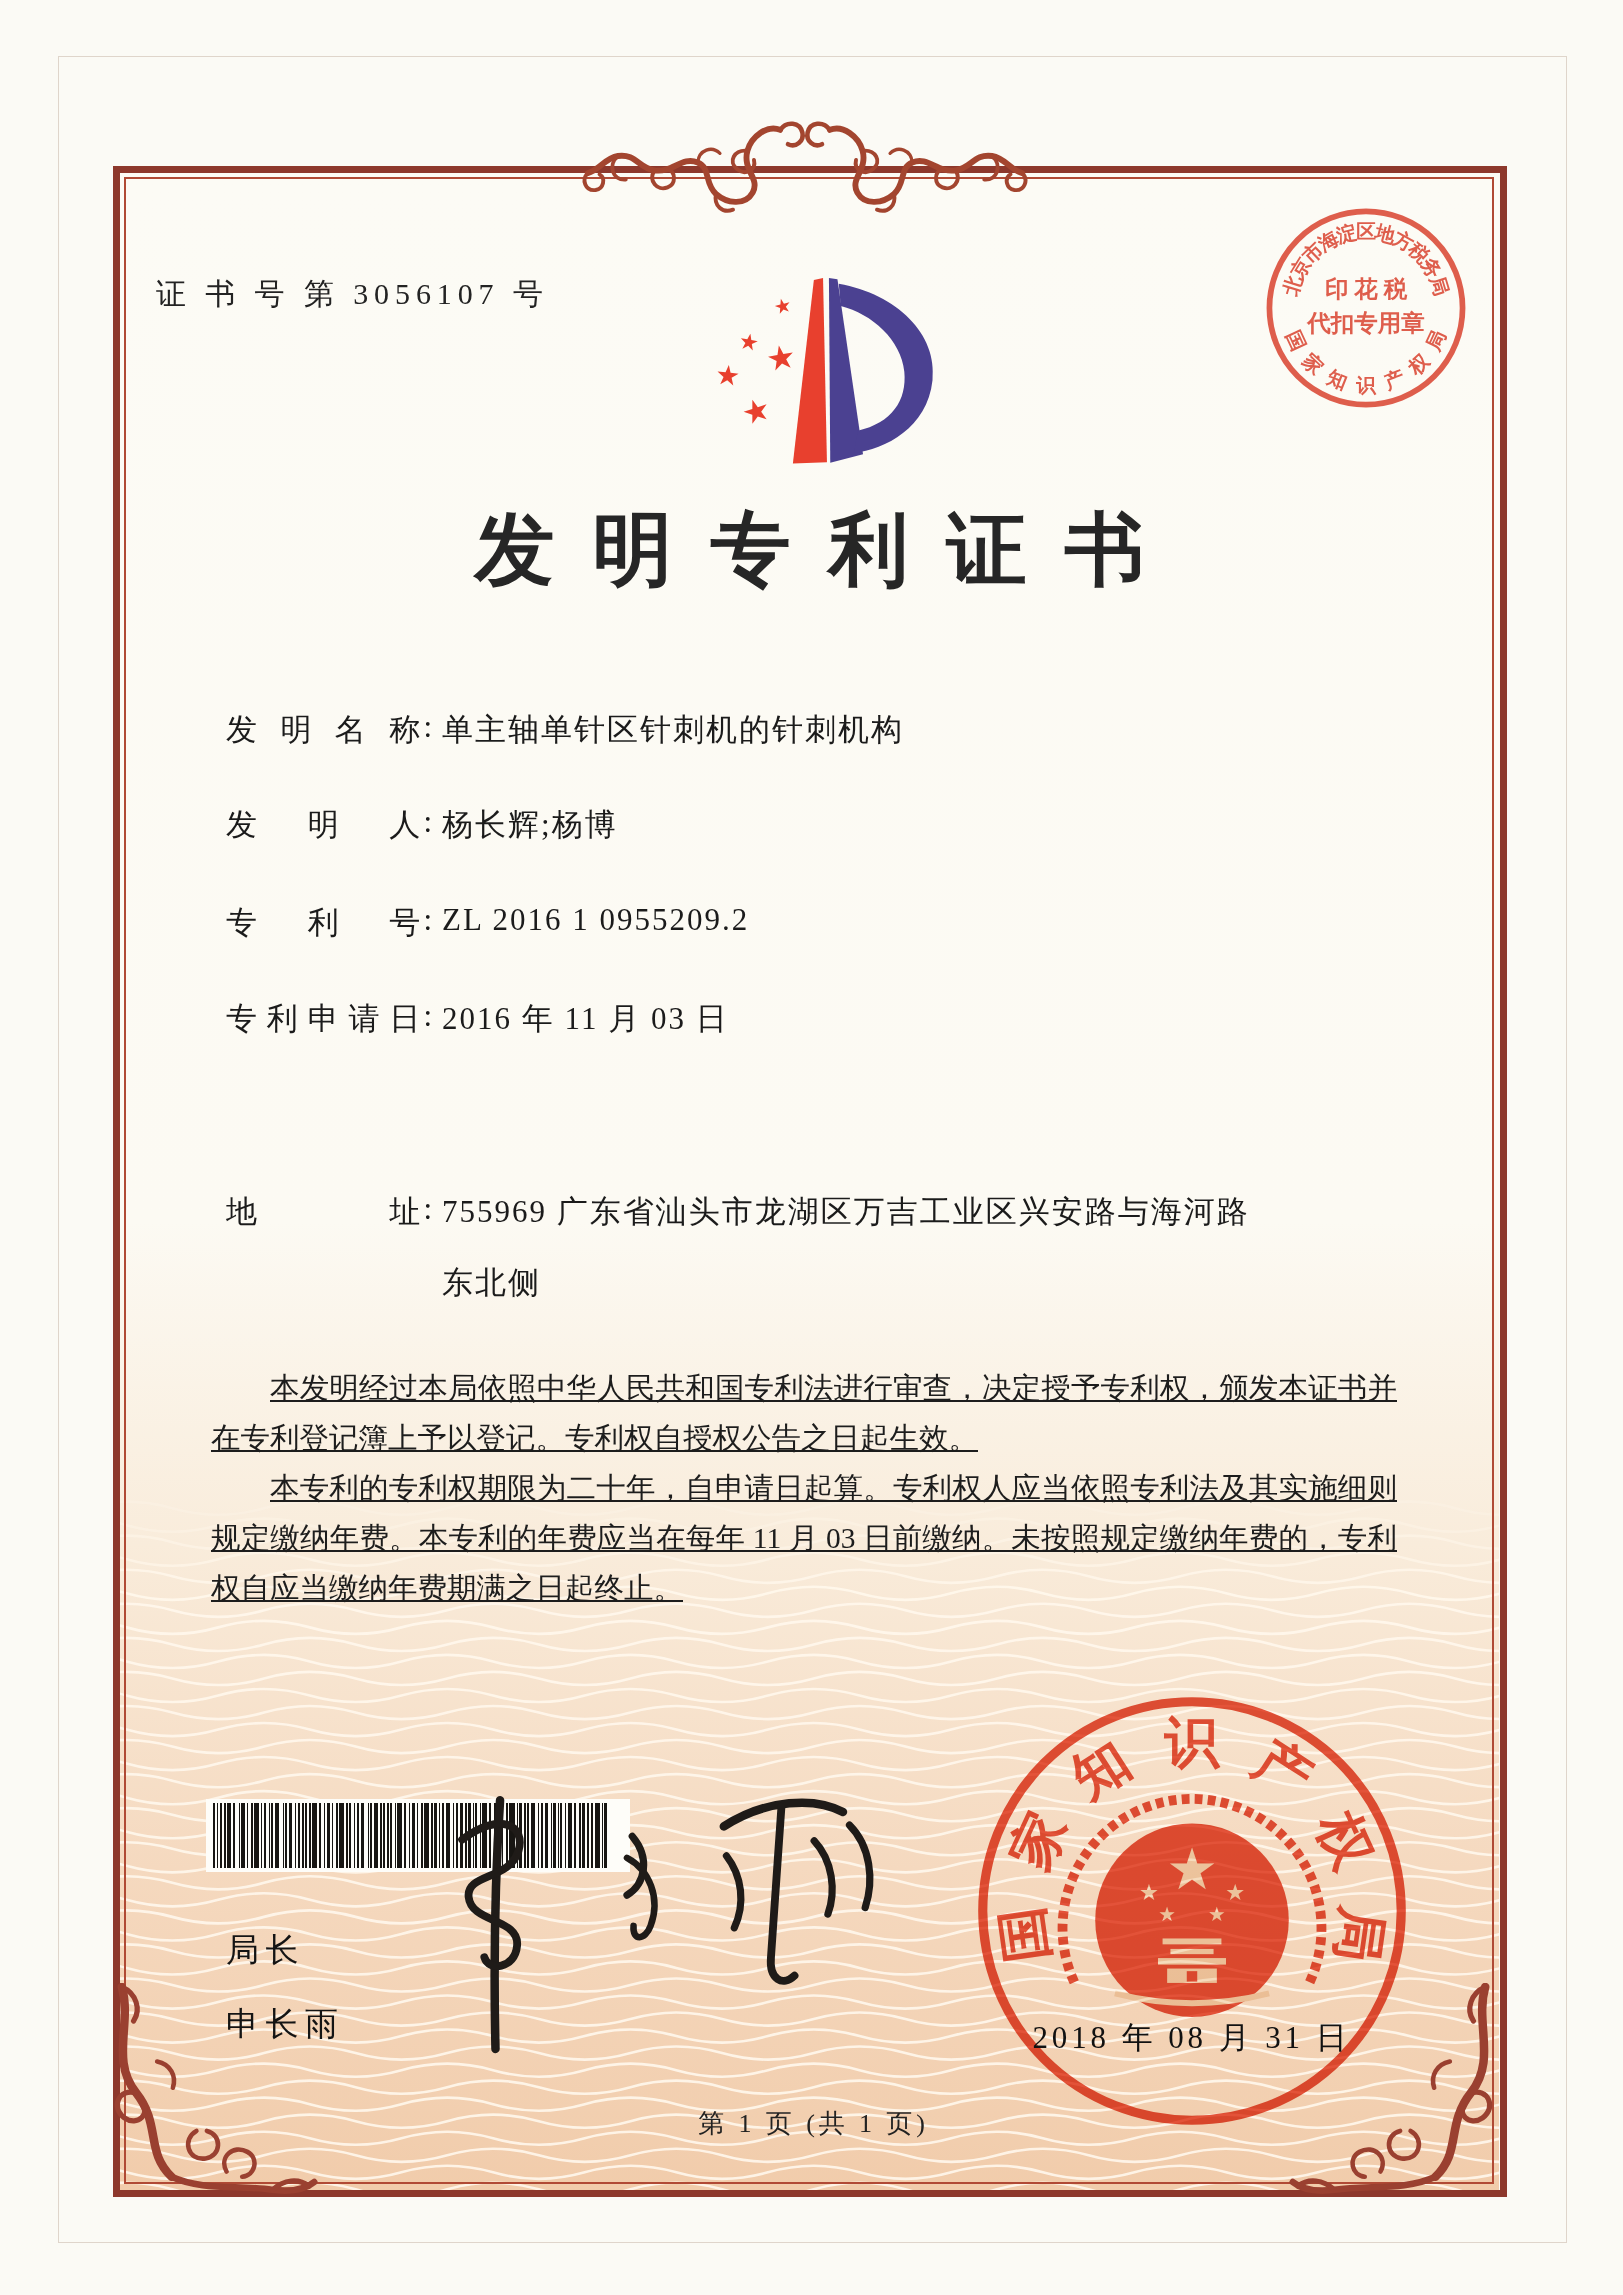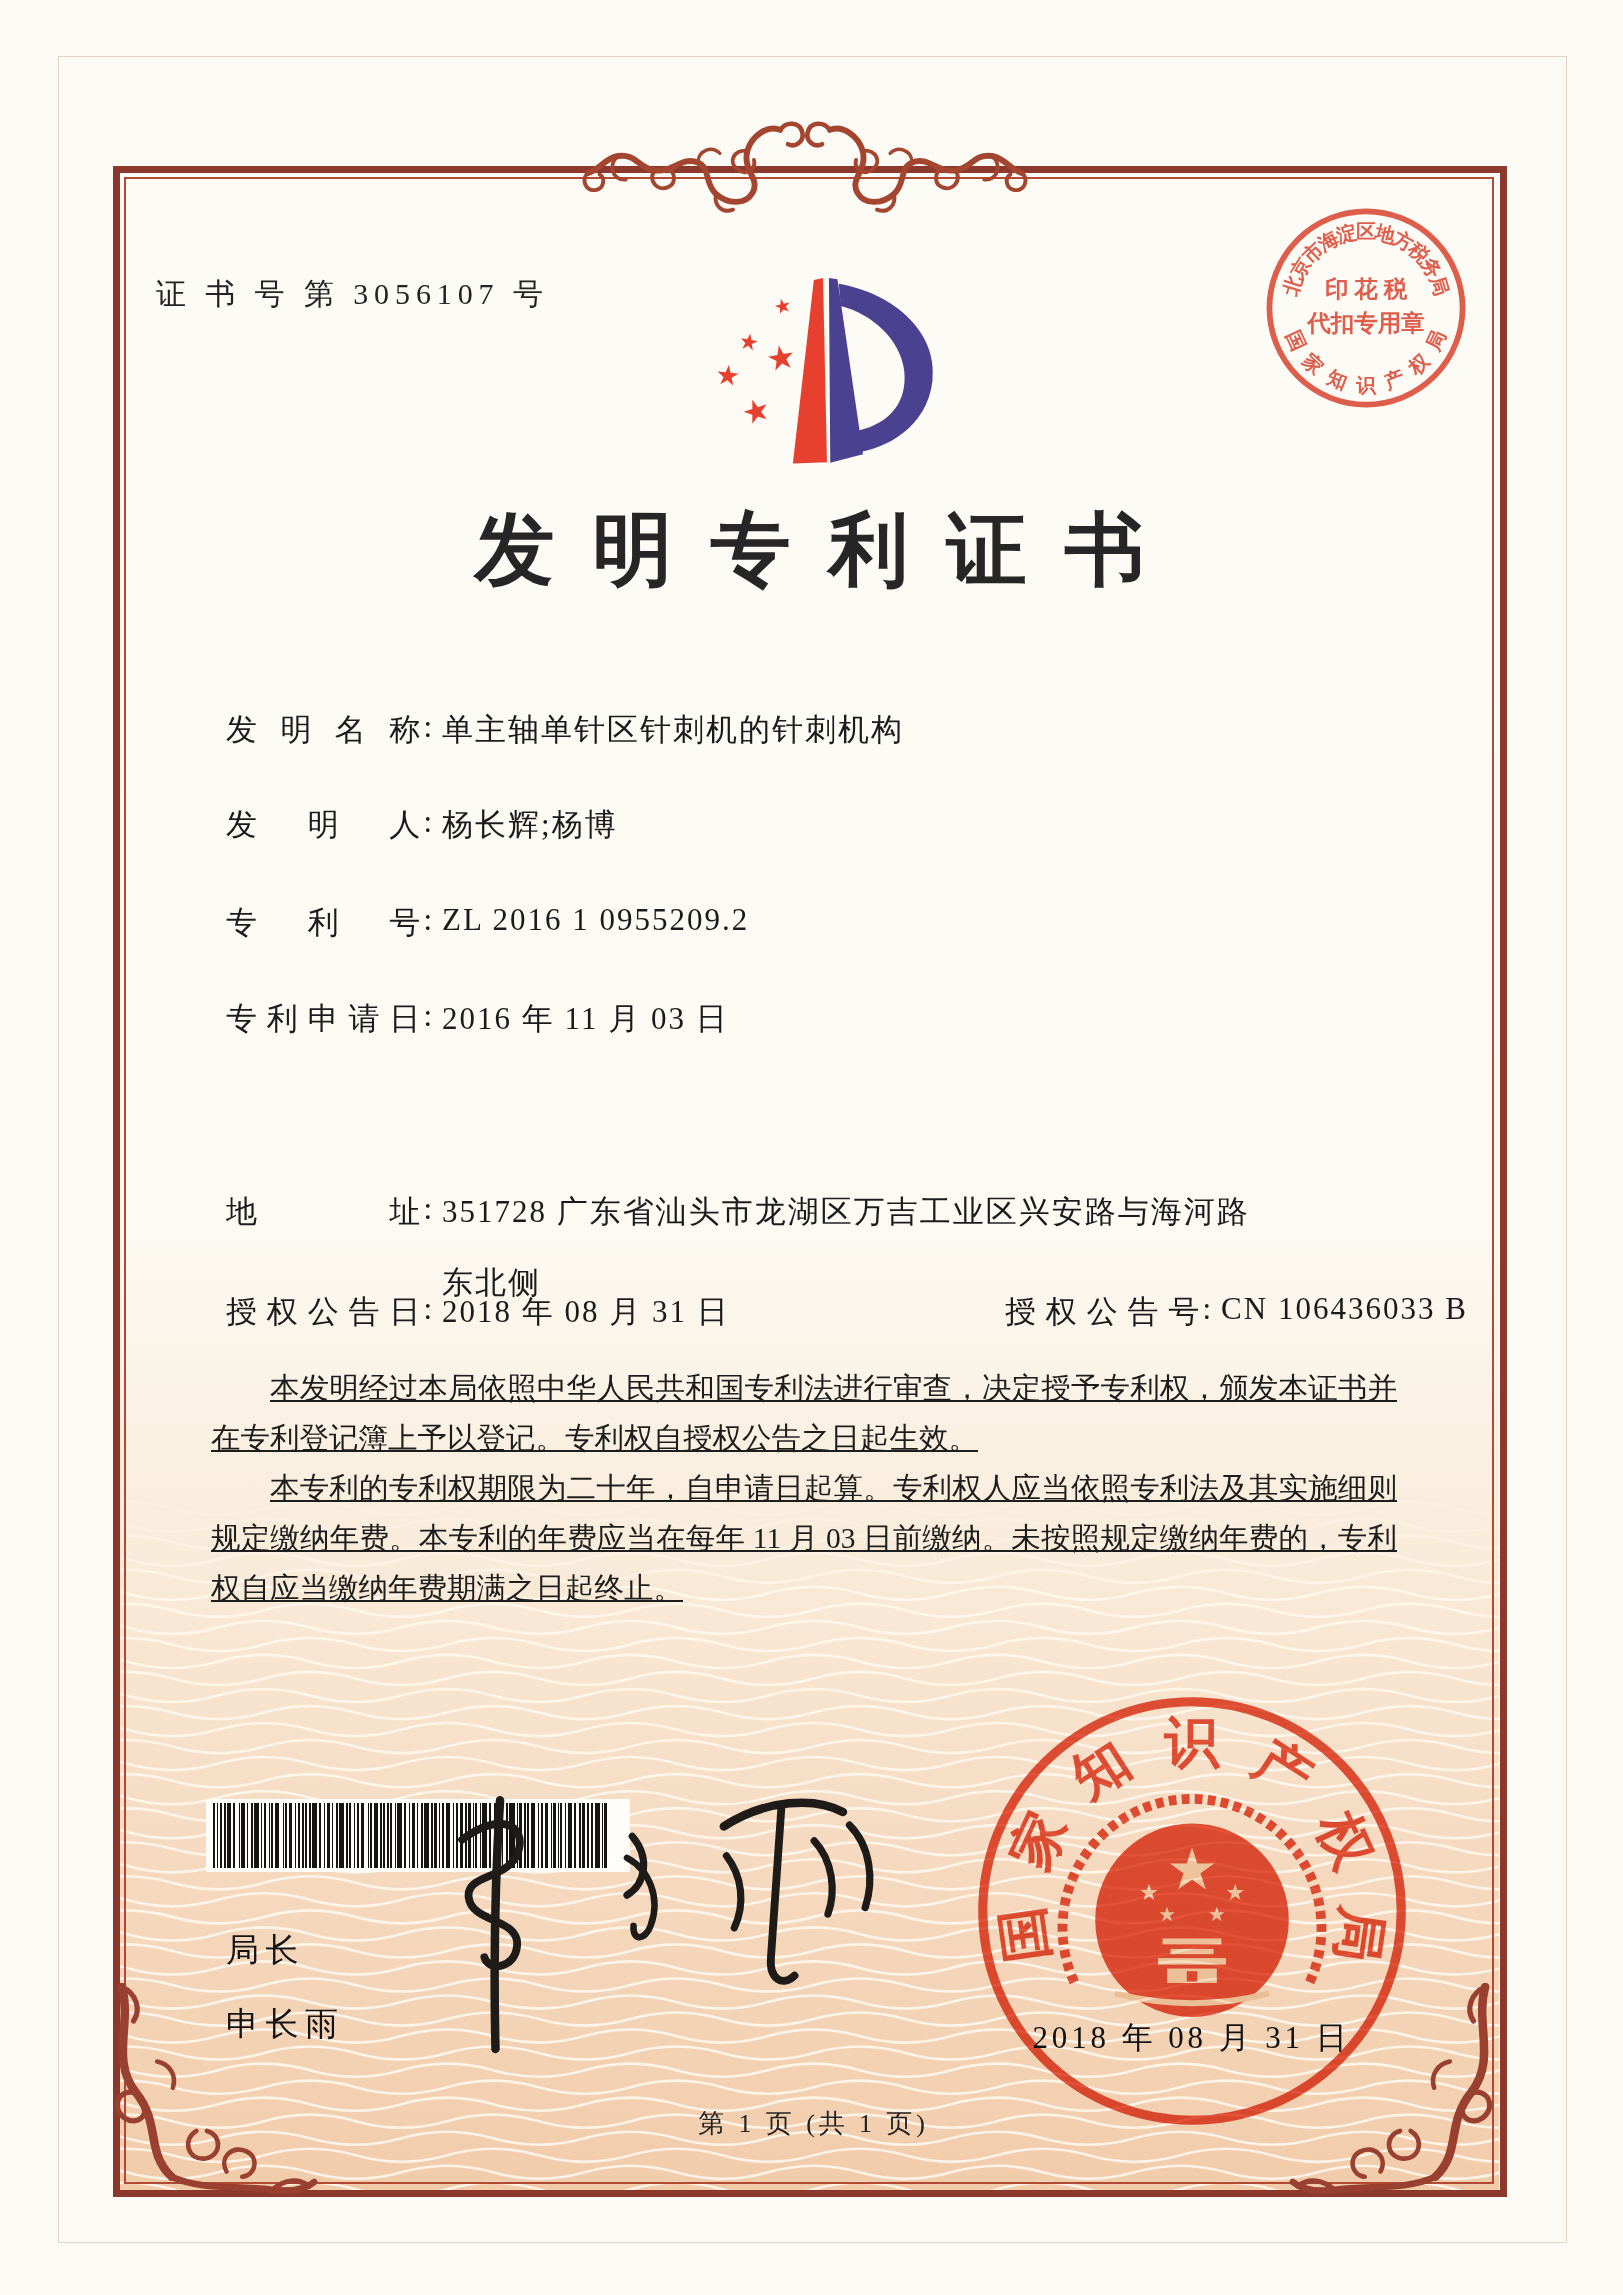--- a/index.html
+++ b/index.html
@@ -169,27 +169,21 @@
   <div class="row" style="top:804px">
     <span class="flabel">发明人</span><span class="colon">:</span><span class="fvalue">杨长辉;杨博</span>
   </div>
   <div class="row" style="top:902px">
     <span class="flabel">专利号</span><span class="colon">:</span><span class="fvalue">ZL 2016 1 0955209.2</span>
   </div>
   <div class="row" style="top:998px">
     <span class="flabel">专利申请日</span><span class="colon">:</span><span class="fvalue">2016 年 11 月 03 日</span>
   </div>
   <div class="row" style="top:1191px">
-    <span class="flabel">地址</span><span class="colon">:</span><span class="fvalue"><span>351728 广东省汕头市龙湖区万吉工业区兴安路与海河路</span><span class="addr2" style="display:block">东北侧</span></span>
-  </div>
-  <div class="row" style="top:1291px">
-    <span class="flabel">授权公告日</span><span class="colon">:</span><span class="fvalue">2018 年 08 月 31 日</span>
-    <span class="grant2">
-      <span class="flabel">授权公告号</span><span class="colon">:</span><span class="fvalue">CN 106436033 B</span>
-    </span>
+    <span class="flabel">地址</span><span class="colon">:</span><span class="fvalue"><span>755969 广东省汕头市龙湖区万吉工业区兴安路与海河路</span><span class="addr2" style="display:block">东北侧</span></span>
   </div>
 
   <div class="paras">
     <p>本发明经过本局依照中华人民共和国专利法进行审查，决定授予专利权，颁发本证书并在专利登记簿上予以登记。专利权自授权公告之日起生效。</p>
     <p>本专利的专利权期限为二十年，自申请日起算。专利权人应当依照专利法及其实施细则规定缴纳年费。本专利的年费应当在每年 11 月 03 日前缴纳。未按照规定缴纳年费的，专利权自应当缴纳年费期满之日起终止。</p>
   </div>
 
   <div class="barcode"><i style="width: 2.6px; margin-right: 2px;"></i><i style="width: 1.3px; margin-right: 1.3px;"></i><i style="width: 2px; margin-right: 2.6px;"></i><i style="width: 1.3px; margin-right: 1.3px;"></i><i style="width: 4.6px; margin-right: 2px;"></i><i style="width: 2px; margin-right: 3.3px;"></i><i style="width: 1.3px; margin-right: 1.3px;"></i><i style="width: 3.3px; margin-right: 2px;"></i><i style="width: 1.3px; margin-right: 2.6px;"></i><i style="width: 2px; margin-right: 1.3px;"></i><i style="width: 5.2px; margin-right: 2px;"></i><i style="width: 1.3px; margin-right: 1.3px;"></i><i style="width: 2.6px; margin-right: 2.6px;"></i><i style="width: 1.3px; margin-right: 1.3px;"></i><i style="width: 2px; margin-right: 2px;"></i><i style="width: 3.9px; margin-right: 3.3px;"></i><i style="width: 1.3px; margin-right: 1.3px;"></i><i style="width: 2px; margin-right: 2px;"></i><i style="width: 3.3px; margin-right: 2.6px;"></i><i style="width: 1.3px; margin-right: 1.3px;"></i><i style="width: 2.6px; margin-right: 2px;"></i><i style="width: 1.3px; margin-right: 1.3px;"></i><i style="width: 2px; margin-right: 2.6px;"></i><i style="width: 1.3px; margin-right: 1.3px;"></i><i style="width: 4.6px; margin-right: 2px;"></i><i style="width: 2px; margin-right: 3.3px;"></i><i style="width: 1.3px; margin-right: 1.3px;"></i><i style="width: 3.3px; margin-right: 2px;"></i><i style="width: 1.3px; margin-right: 2.6px;"></i><i style="width: 2px; margin-right: 1.3px;"></i><i style="width: 5.2px; margin-right: 2px;"></i><i style="width: 1.3px; margin-right: 1.3px;"></i><i style="width: 2.6px; margin-right: 2.6px;"></i><i style="width: 1.3px; margin-right: 1.3px;"></i><i style="width: 2px; margin-right: 2px;"></i><i style="width: 3.9px; margin-right: 3.3px;"></i><i style="width: 1.3px; margin-right: 1.3px;"></i><i style="width: 2px; margin-right: 2px;"></i><i style="width: 3.3px; margin-right: 2.6px;"></i><i style="width: 1.3px; margin-right: 1.3px;"></i><i style="width: 2.6px; margin-right: 2px;"></i><i style="width: 1.3px; margin-right: 1.3px;"></i><i style="width: 2px; margin-right: 2.6px;"></i><i style="width: 1.3px; margin-right: 1.3px;"></i><i style="width: 4.6px; margin-right: 2px;"></i><i style="width: 2px; margin-right: 3.3px;"></i><i style="width: 1.3px; margin-right: 1.3px;"></i><i style="width: 3.3px; margin-right: 2px;"></i><i style="width: 1.3px; margin-right: 2.6px;"></i><i style="width: 2px; margin-right: 1.3px;"></i><i style="width: 5.2px; margin-right: 2px;"></i><i style="width: 1.3px; margin-right: 1.3px;"></i><i style="width: 2.6px; margin-right: 2.6px;"></i><i style="width: 1.3px; margin-right: 1.3px;"></i><i style="width: 2px; margin-right: 2px;"></i><i style="width: 3.9px; margin-right: 3.3px;"></i><i style="width: 1.3px; margin-right: 1.3px;"></i><i style="width: 2px; margin-right: 2px;"></i><i style="width: 3.3px; margin-right: 2.6px;"></i><i style="width: 1.3px; margin-right: 1.3px;"></i><i style="width: 2.6px; margin-right: 2px;"></i><i style="width: 1.3px; margin-right: 1.3px;"></i><i style="width: 2px; margin-right: 2.6px;"></i><i style="width: 1.3px; margin-right: 1.3px;"></i><i style="width: 4.6px; margin-right: 2px;"></i><i style="width: 2px; margin-right: 3.3px;"></i><i style="width: 1.3px; margin-right: 1.3px;"></i><i style="width: 3.3px; margin-right: 2px;"></i><i style="width: 1.3px; margin-right: 2.6px;"></i><i style="width: 2px; margin-right: 1.3px;"></i><i style="width: 5.2px; margin-right: 2px;"></i><i style="width: 1.3px; margin-right: 1.3px;"></i><i style="width: 2.6px; margin-right: 2.6px;"></i><i style="width: 1.3px; margin-right: 1.3px;"></i><i style="width: 2px; margin-right: 2px;"></i><i style="width: 3.9px; margin-right: 3.3px;"></i><i style="width: 1.3px; margin-right: 1.3px;"></i><i style="width: 2px; margin-right: 2px;"></i><i style="width: 3.3px; margin-right: 2.6px;"></i><i style="width: 1.3px; margin-right: 1.3px;"></i><i style="width: 2.6px; margin-right: 2px;"></i><i style="width: 1.3px; margin-right: 1.3px;"></i><i style="width: 2px; margin-right: 2.6px;"></i><i style="width: 1.3px; margin-right: 1.3px;"></i><i style="width: 4.6px; margin-right: 2px;"></i><i style="width: 2px; margin-right: 3.3px;"></i><i style="width: 1.3px; margin-right: 1.3px;"></i><i style="width: 3.3px; margin-right: 2px;"></i><i style="width: 1.3px; margin-right: 2.6px;"></i><i style="width: 2px; margin-right: 1.3px;"></i><i style="width: 5.2px; margin-right: 2px;"></i><i style="width: 1.3px; margin-right: 1.3px;"></i><i style="width: 2.6px; margin-right: 2.6px;"></i></div>
 
   <div class="director" style="top:1928px">局长</div>

